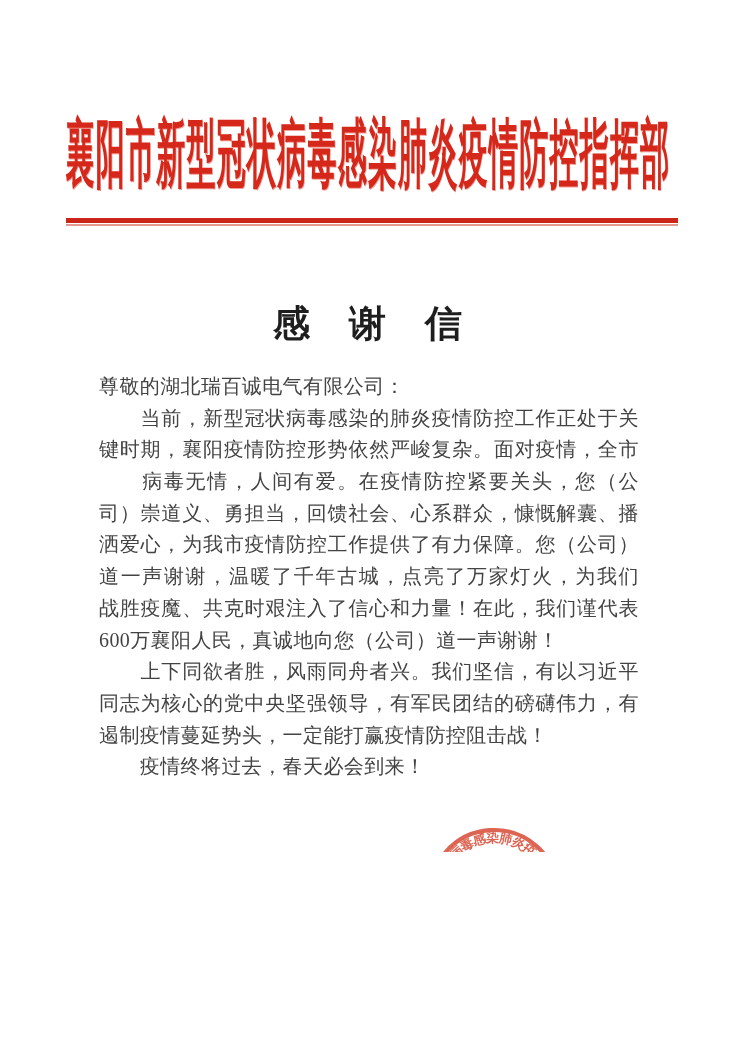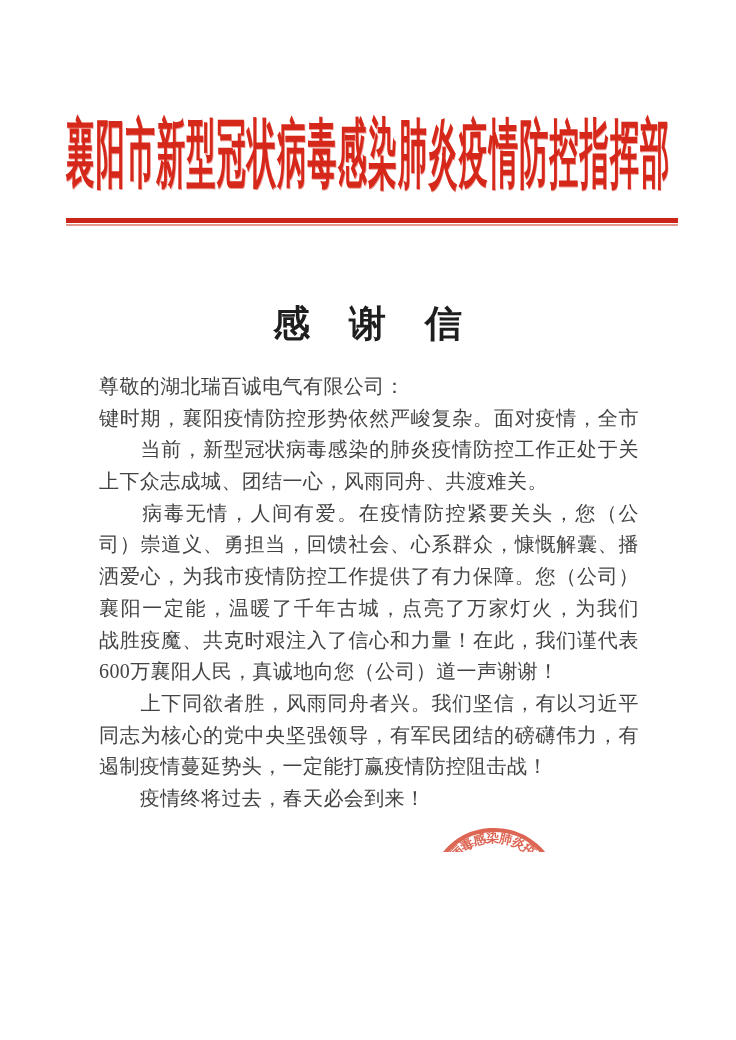--- a/index.html
+++ b/index.html
@@ -67,27 +67,26 @@
   <div class="red-rule">
     <div class="rule-thick"></div>
     <div class="rule-gap"></div>
     <div class="rule-thin"></div>
   </div>
 
   <h1 class="letter-title">感　谢　信</h1>
 
   <div class="letter-body" id="letter-body">
       <div class="line">尊敬的湖北瑞百诚电气有限公司：</div>
+      <div class="line full">　　当前，新型冠状病毒感染的肺炎疫情防控工作正处于关</div>
       <div class="line full">键时期，襄阳疫情防控形势依然严峻复杂。面对疫情，全市</div>
-      <div class="line full">　　当前，新型冠状病毒感染的肺炎疫情防控工作正处于关</div>
-      <div class="line">上下众志成城、团结一心，风雨同舟、共渡难关。</div>
       <div class="line full">　　病毒无情，人间有爱。在疫情防控紧要关头，您（公</div>
       <div class="line full">司）崇道义、勇担当，回馈社会、心系群众，慷慨解囊、播</div>
       <div class="line full">洒爱心，为我市疫情防控工作提供了有力保障。您（公司）</div>
-      <div class="line full">襄阳一定能，温暖了千年古城，点亮了万家灯火，为我们</div>
+      <div class="line full">道一声谢谢，温暖了千年古城，点亮了万家灯火，为我们</div>
       <div class="line full">战胜疫魔、共克时艰注入了信心和力量！在此，我们谨代表</div>
       <div class="line">600万襄阳人民，真诚地向您（公司）道一声谢谢！</div>
       <div class="line full">　　上下同欲者胜，风雨同舟者兴。我们坚信，有以习近平</div>
       <div class="line full">同志为核心的党中央坚强领导，有军民团结的磅礴伟力，有</div>
       <div class="line">遏制疫情蔓延势头，一定能打赢疫情防控阻击战！</div>
       <div class="line">　　疫情终将过去，春天必会到来！</div>
     </div>
 
   <div class="signature">襄阳市新型冠状病毒感染肺炎疫情防控指挥部</div>
 

